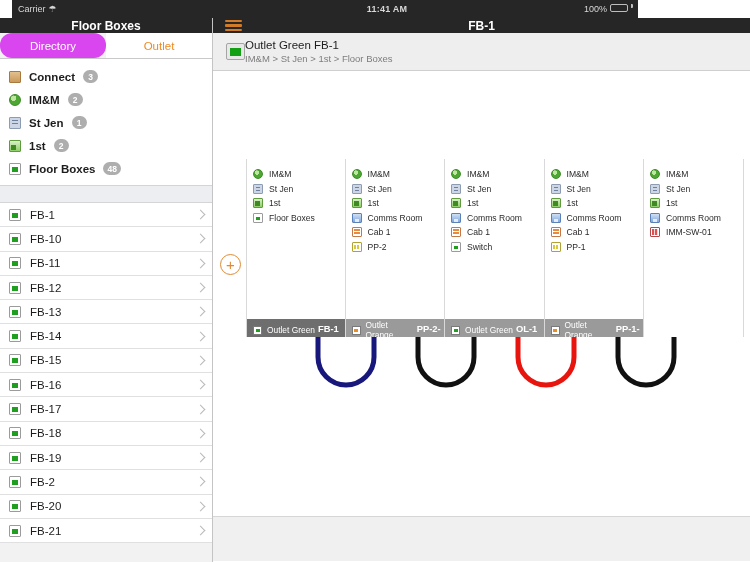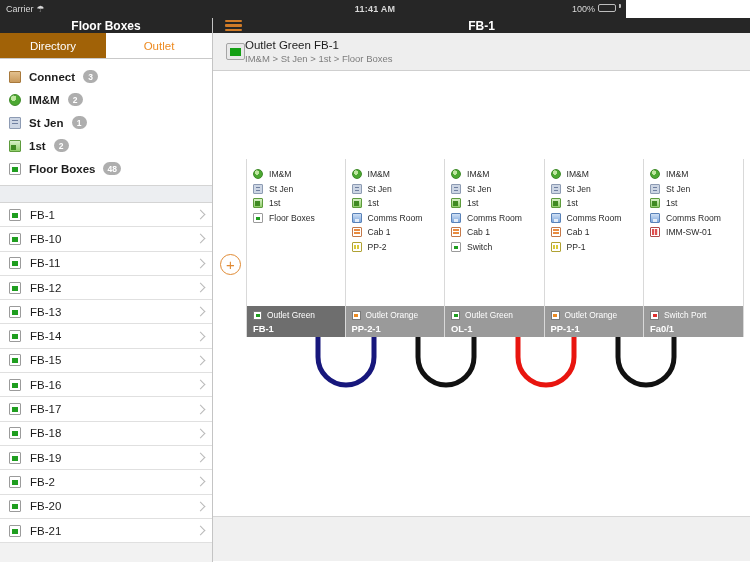--- a/index.html
+++ b/index.html
@@ -6,21 +6,21 @@
   html, body {
     width: 750px; height: 562px;
     font-family: "Liberation Sans", sans-serif;
     overflow: hidden;
     background: #ffffff;
   }
   #app { position: relative; width: 750px; height: 562px; }
 
   
   .statusbar {
-    position: absolute; top: 0; left: 0;
+    position: absolute; top: 0; left: 12px;
     width: 626px; height: 18px;
     background: #262626;
     color: #d8d8d8;
     font-size: 9px;
     display: flex; align-items: center;
   }
   .sb-carrier { position: absolute; left: 6px; display: flex; align-items: center; gap: 3px; }
   .wifi-glyph { font-size: 9px; line-height: 1; }
   .sb-time { position: absolute; left: 0; width: 750px; text-align: center; font-weight: bold; letter-spacing: .2px; }
   .sb-right { position: absolute; right: 5px; display: flex; align-items: flex-start; gap: 3px; }
@@ -42,21 +42,21 @@
   .left-title {
     height: 15px; background: #262626; color: #ffffff;
     font-size: 12px; font-weight: bold;
     display: flex; align-items: center; justify-content: center;
   }
   .tabs { display: flex; height: 26px; border-bottom: 1px solid #c9c9c9; }
   .tab {
     flex: 1; display: flex; align-items: center; justify-content: center;
     font-size: 11.5px; cursor: pointer;
   }
-  .tab.active { background: #a16207; color: #ffffff; }
+  .tab.active { background: #d946ef; color: #ffffff; border-radius: 12px; }
   .tab.inactive { background: #ffffff; color: #ed8b22; }
 
   .bc-list { background: #ffffff; padding: 6px 0 5px 0; }
   .bc-row {
     display: flex; align-items: center;
     height: 23px; padding-left: 9px; gap: 8px;
     cursor: pointer;
     font-weight: bold;
   }
   .bc-label { font-size: 11.5px; color: #1d1d1d; }
@@ -171,22 +171,22 @@
     background: #ffffff;
     border-right: 1px solid #d9d9d9;
     display: flex; flex-direction: column;
     position: relative;
   }
   .card:first-child { border-left: 1px solid #d9d9d9; }
   .card-body { flex: 1; padding: 10px 0 0 6px; display: flex; flex-direction: column; gap: 4.5px; }
   .card-row { display: flex; align-items: center; gap: 6px; }
   .card-row-label { font-size: 8.6px; color: #2b2b2b; white-space: nowrap; }
   .card-foot {
-    height: 31px; background: #9a9a9a; color: #ffffff;
-    padding: 4px 0 0 6px; display: flex; flex-direction: column; gap: 3px;
+    height: 18px; background: #9a9a9a; color: #ffffff;
+    padding: 4px 0 0 6px; display: flex; flex-direction: row; gap: 3px;
   }
   .card-foot.selected { background: #6e6e6e; }
   .foot-top { display: flex; align-items: center; gap: 5px; }
   .foot-type { font-size: 8.4px; }
   .foot-name { font-size: 9.4px; font-weight: bold; }
   .foot-ico { width: 9px; height: 9px; flex: 0 0 9px; background: #ffffff; border: 1px solid #7a7a7a; position: relative; }
   .foot-ico::after { content: ""; position: absolute; left: 1.5px; top: 2px; right: 1.5px; bottom: 1.5px; }
   .foot-ico.green::after { background: #1f9e1f; }
   .foot-ico.orange::after { background: #ed8b22; }
   .foot-ico.red::after { background: #e03030; }
@@ -488,27 +488,20 @@
               </div>
               <div class="card-row">
                 <span class="ico ico-comms" style="width: 10px; height: 10px; flex-basis: 10px;"></span>
                 <span class="card-row-label">Comms Room</span>
               </div>
               <div class="card-row">
                 <span class="ico ico-switch" style="width: 10px; height: 10px; flex-basis: 10px;"></span>
                 <span class="card-row-label">IMM-SW-01</span>
               </div>
             </div>
-            <div class="card-foot">
-              <div class="foot-top">
-                <span class="foot-ico red"></span>
-                <span class="foot-type">Switch Port</span>
-              </div>
-              <div class="foot-name">Fa0/1</div>
-            </div>
           </div>
         </div>
       <svg class="arcs" id="arcs" viewBox="0 0 500 60">
           <path d="M 72 0 L 72 20 A 1 1 0 0 0 128 20 L 128 0" fill="none" stroke="#17177c" stroke-width="5"></path>
           <path d="M 172 0 L 172 20 A 1 1 0 0 0 228 20 L 228 0" fill="none" stroke="#111111" stroke-width="5"></path>
           <path d="M 272 0 L 272 20 A 1 1 0 0 0 328 20 L 328 0" fill="none" stroke="#e8150f" stroke-width="5"></path>
           <path d="M 372 0 L 372 20 A 1 1 0 0 0 428 20 L 428 0" fill="none" stroke="#111111" stroke-width="5"></path>
         </svg>
       <div class="canvas-footer-sep"></div>
       <div class="canvas-footer"></div>

